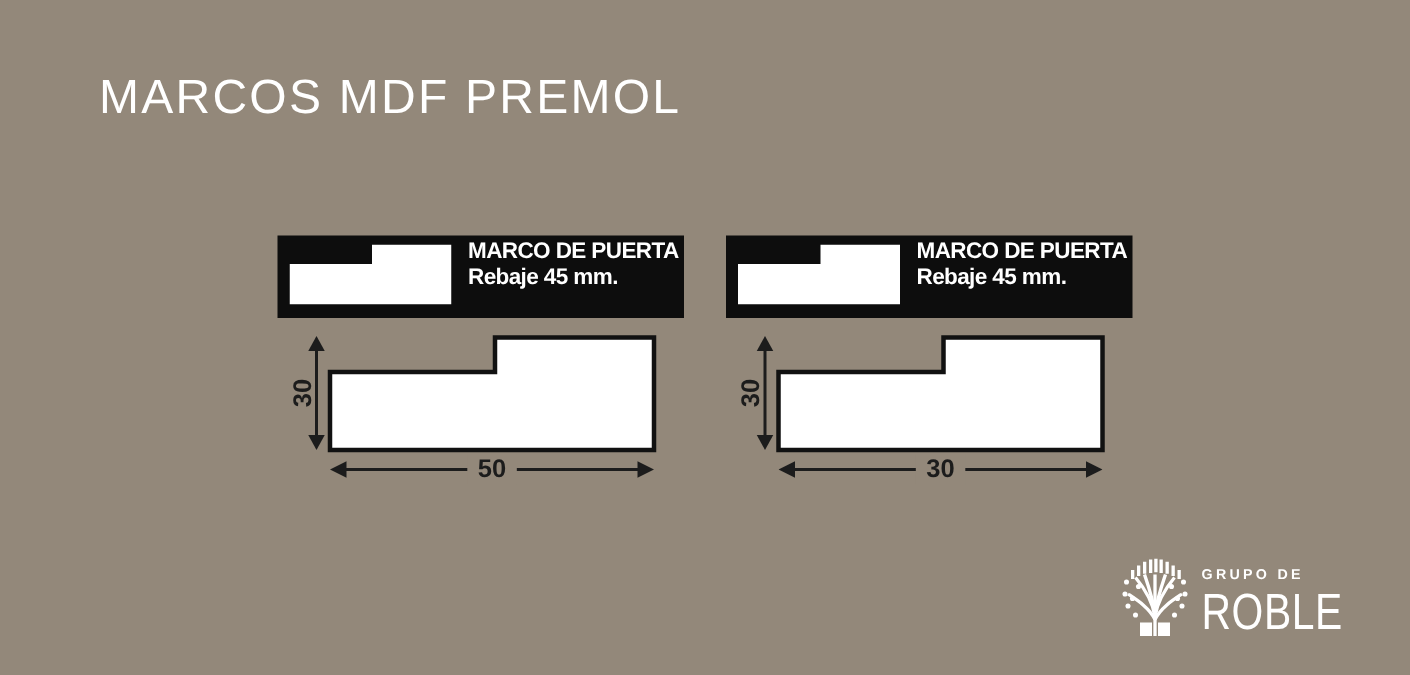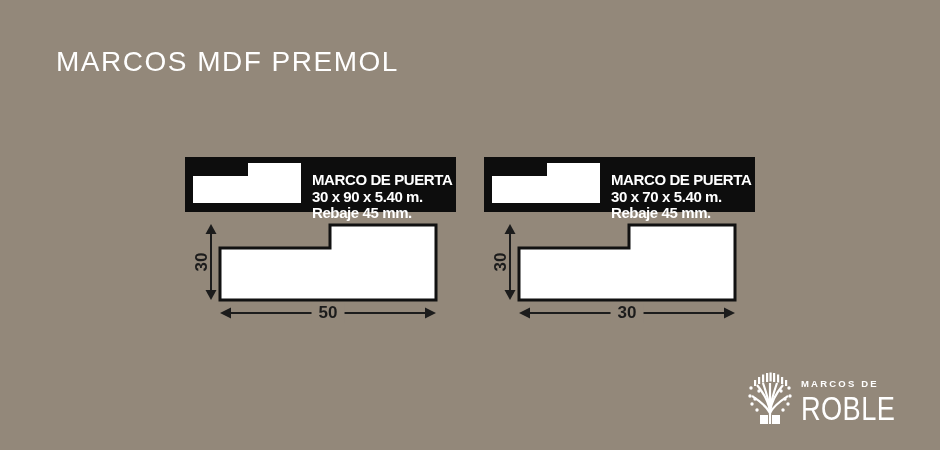--- a/index.html
+++ b/index.html
@@ -12,40 +12,40 @@
   html,body{width:940px;height:450px;overflow:hidden;}
   body{
     background:var(--background);
     font-family:"Liberation Sans", sans-serif;
     position:relative;
   }
   .stage{position:absolute;inset:0;width:940px;height:450px;}
 
   
   .page-title{
-    position:absolute;left:56px;top:46px;
-    font-size:28px;font-weight:400;letter-spacing:1.5px;
+    position:absolute;left:66px;top:46px;
+    font-size:32px;font-weight:400;letter-spacing:1.5px;
     color:var(--light);
   }
 
   
   .frame-group{position:absolute;top:157px;width:271px;height:175px;}
   .frame-group.g1{left:185px;}
   .frame-group.g2{left:484px;}
 
   
   .label-box{
     position:absolute;left:0;top:0;width:271px;height:55px;
     background:var(--panel);
   }
   .label-thumb{position:absolute;left:8px;top:6px;}
   .label-text{
     position:absolute;left:127px;top:3px;
     color:var(--light);font-weight:bold;font-size:15px;line-height:16.5px;
-    letter-spacing:-0.4px;white-space:nowrap;margin-top:12px;
+    letter-spacing:-0.4px;white-space:nowrap;
   }
 
   
   .profile-svg{position:absolute;left:32px;top:65px;}
 
   
   .v-arrow{position:absolute;left:19px;top:67px;}
   .h-arrow{position:absolute;left:35px;top:149px;}
   .dim-label{
     position:absolute;color:var(--ink);font-weight:bold;font-size:17px;
@@ -77,21 +77,20 @@
 
   <div class="page-title">MARCOS MDF PREMOL</div>
 
   <div class="frame-group g1">
     <div class="label-box">
       <svg class="label-thumb" width="108" height="40" viewBox="0 0 108 40">
         <polygon points="0,13 55,13 55,0 108,0 108,40 0,40" fill="#ffffff"></polygon>
       </svg>
       <div class="label-text">
         <div>MARCO DE PUERTA</div>
-        <div>30 x 90 x 5.40 m.</div>
         <div>Rebaje 45 mm.</div>
       </div>
     </div>
 
     <svg class="profile-svg" width="222" height="81" viewBox="0 0 222 81">
       <polygon points="3,26 113,26 113,3 219,3 219,78 3,78" fill="#ffffff" stroke="#111111" stroke-width="3" stroke-linejoin="miter"></polygon>
     </svg>
 
     <svg class="v-arrow" width="14" height="76" viewBox="0 0 14 76">
       <g fill="#1c1c1c">
@@ -112,21 +111,20 @@
     <div class="dim-label dim-h">50</div>
   </div>
 
   <div class="frame-group g2">
     <div class="label-box">
       <svg class="label-thumb" width="108" height="40" viewBox="0 0 108 40">
         <polygon points="0,13 55,13 55,0 108,0 108,40 0,40" fill="#ffffff"></polygon>
       </svg>
       <div class="label-text">
         <div>MARCO DE PUERTA</div>
-        <div>30 x 70 x 5.40 m.</div>
         <div>Rebaje 45 mm.</div>
       </div>
     </div>
 
     <svg class="profile-svg" width="222" height="81" viewBox="0 0 222 81">
       <polygon points="3,26 113,26 113,3 219,3 219,78 3,78" fill="#ffffff" stroke="#111111" stroke-width="3" stroke-linejoin="miter"></polygon>
     </svg>
 
     <svg class="v-arrow" width="14" height="76" viewBox="0 0 14 76">
       <g fill="#1c1c1c">
@@ -179,18 +177,18 @@
         <path d="M22 40 C22 28 22 20 22 12"></path>
         <path d="M22 40 C20 28 14 20 9 14"></path>
         <path d="M22 40 C24 28 30 20 35 14"></path>
         <path d="M22 42 C18 34 10 29 4 25"></path>
         <path d="M22 42 C26 34 34 29 40 25"></path>
         <path d="M22 38 C20 26 17 18 15 12"></path>
         <path d="M22 38 C24 26 27 18 29 12"></path>
       </g>
     </svg>
     <div class="logo-text">
-      <div class="logo-group">MARCOS DE</div>
+      <div class="logo-group">GRUPO DE</div>
       <div class="logo-brand">ROBLE</div>
     </div>
   </div>
 
 </div>
 
 </body></html>

